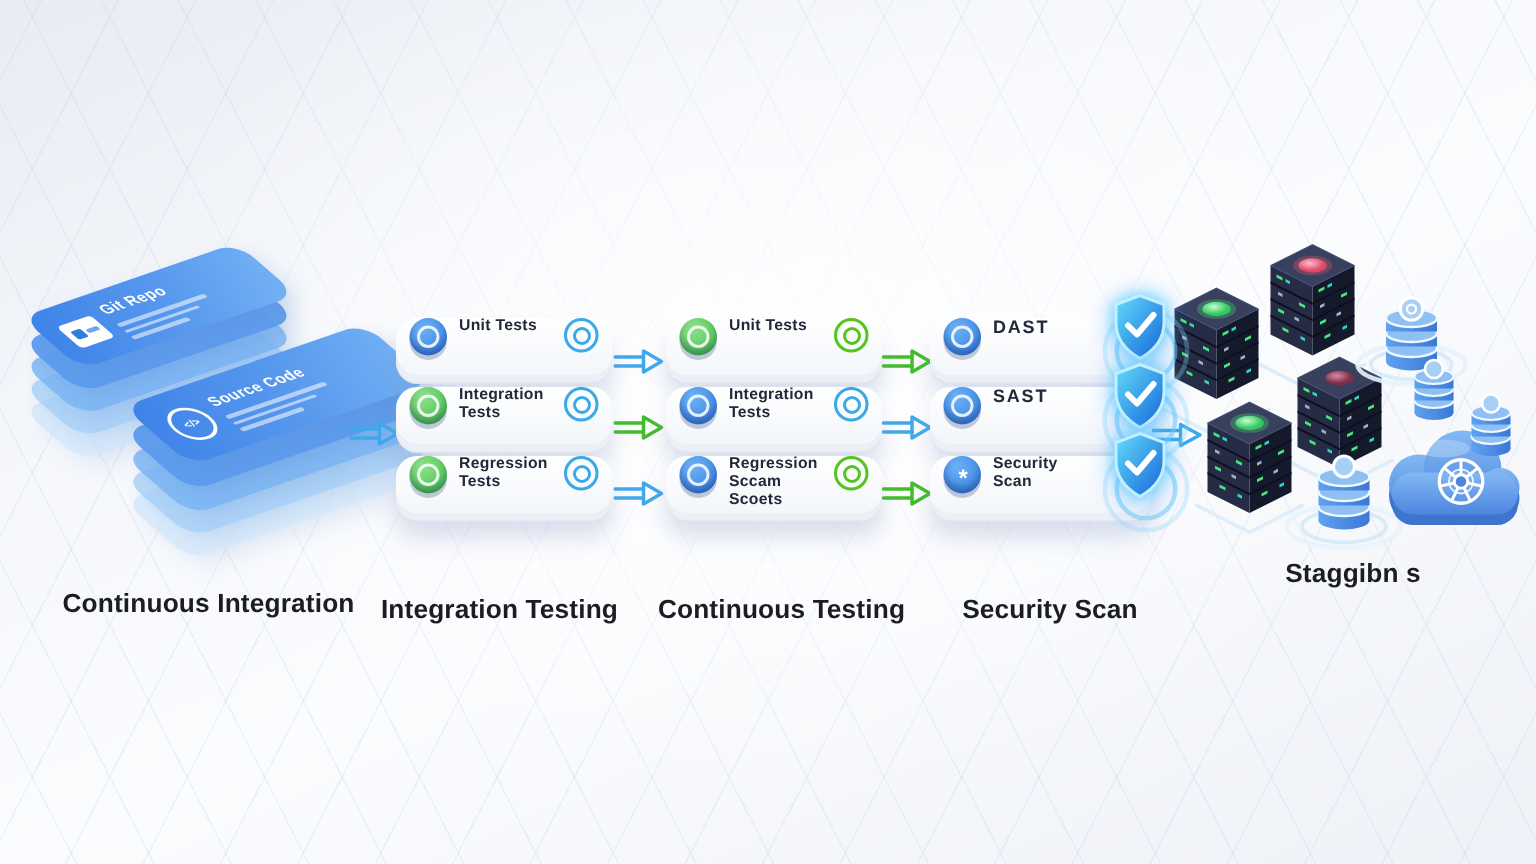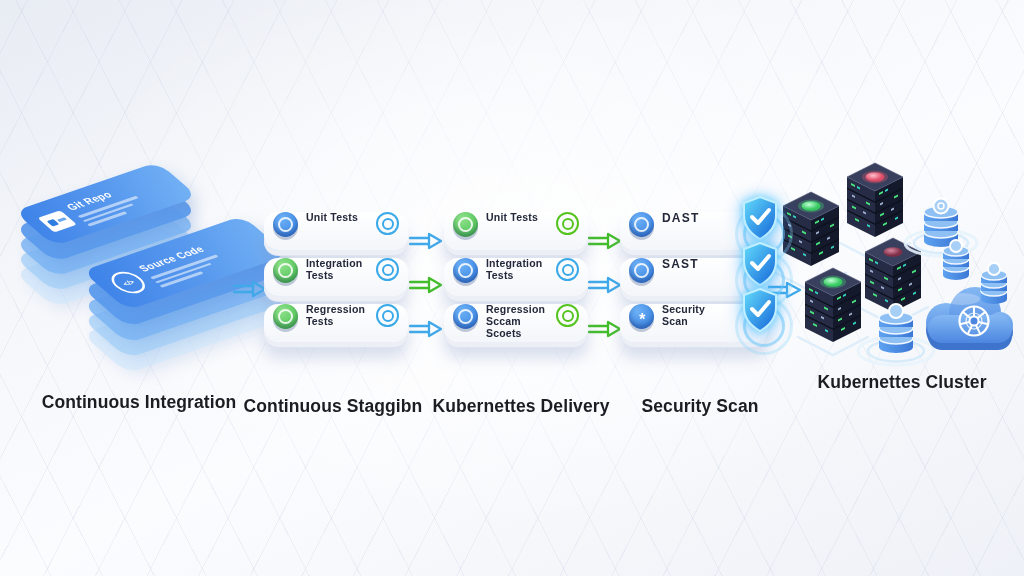--- a/index.html
+++ b/index.html
@@ -415,18 +415,18 @@
       <ellipse cx="224" cy="136" rx="13" ry="5" fill="#8fc0f4" stroke="#f2f8ff" stroke-width="1.4"></ellipse>
     <rect x="211" y="128" width="26" height="8" fill="url(#cylGrad)"></rect>
       <ellipse cx="224" cy="128" rx="13" ry="5" fill="#8fc0f4" stroke="#f2f8ff" stroke-width="1.4"></ellipse>
     <rect x="211" y="120" width="26" height="8" fill="url(#cylGrad)"></rect>
       <ellipse cx="224" cy="120" rx="13" ry="5" fill="#8fc0f4" stroke="#f2f8ff" stroke-width="1.4"></ellipse>
     <circle cx="224" cy="114" r="6" fill="#a8d0f6" stroke="#fff" stroke-width="1.8"></circle>
   </g>
 </svg>
 
 <div class="stage-label" style="left:24px;width:230px;top:390px">Continuous Integration</div>
-<div class="stage-label" style="left:243px;width:180px;top:394px">Continuous Staggibn</div>
-<div class="stage-label" style="left:426px;width:190px;top:394px">Kubernettes Delivery</div>
+<div class="stage-label" style="left:243px;width:180px;top:394px">Integration Testing</div>
+<div class="stage-label" style="left:426px;width:190px;top:394px">Continuous Testing</div>
 <div class="stage-label" style="left:615px;width:170px;top:394px">Security Scan</div>
 <div class="stage-label" style="left:790px;width:224px;top:370px">
-  <div>Kubernettes Cluster</div>
+  <div>Staggibn s</div>
 </div>
 
 </body></html>

